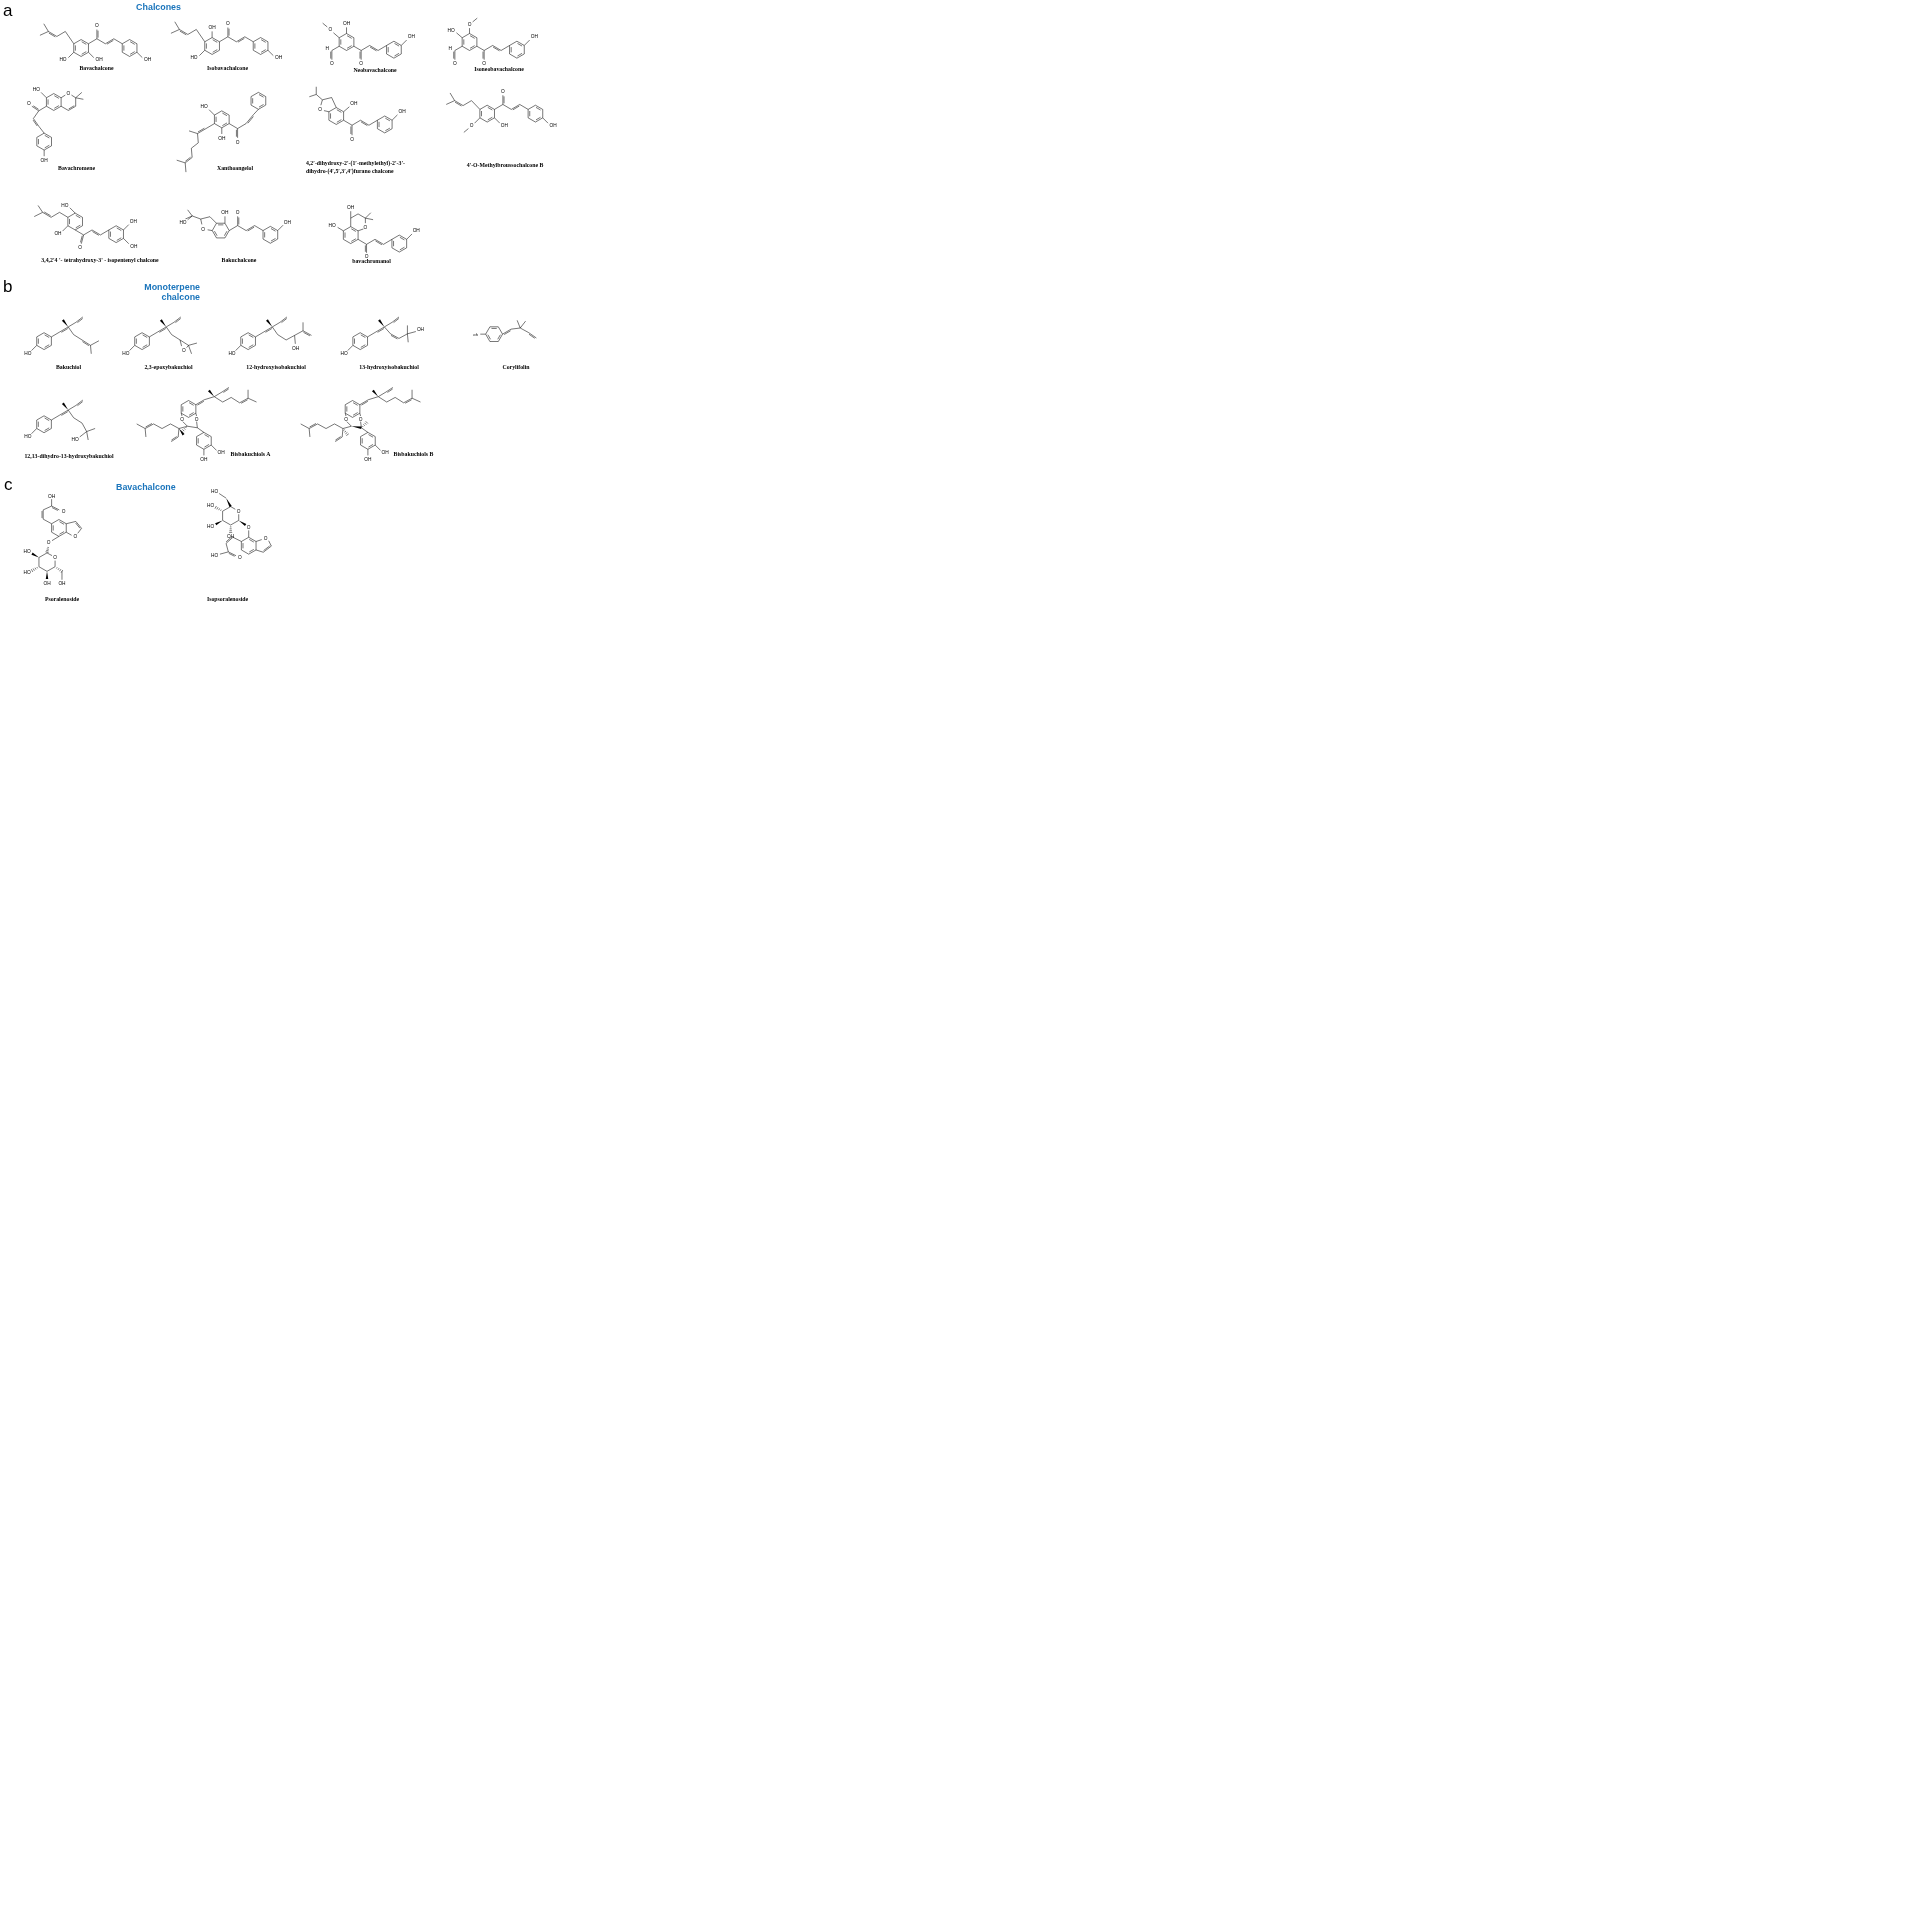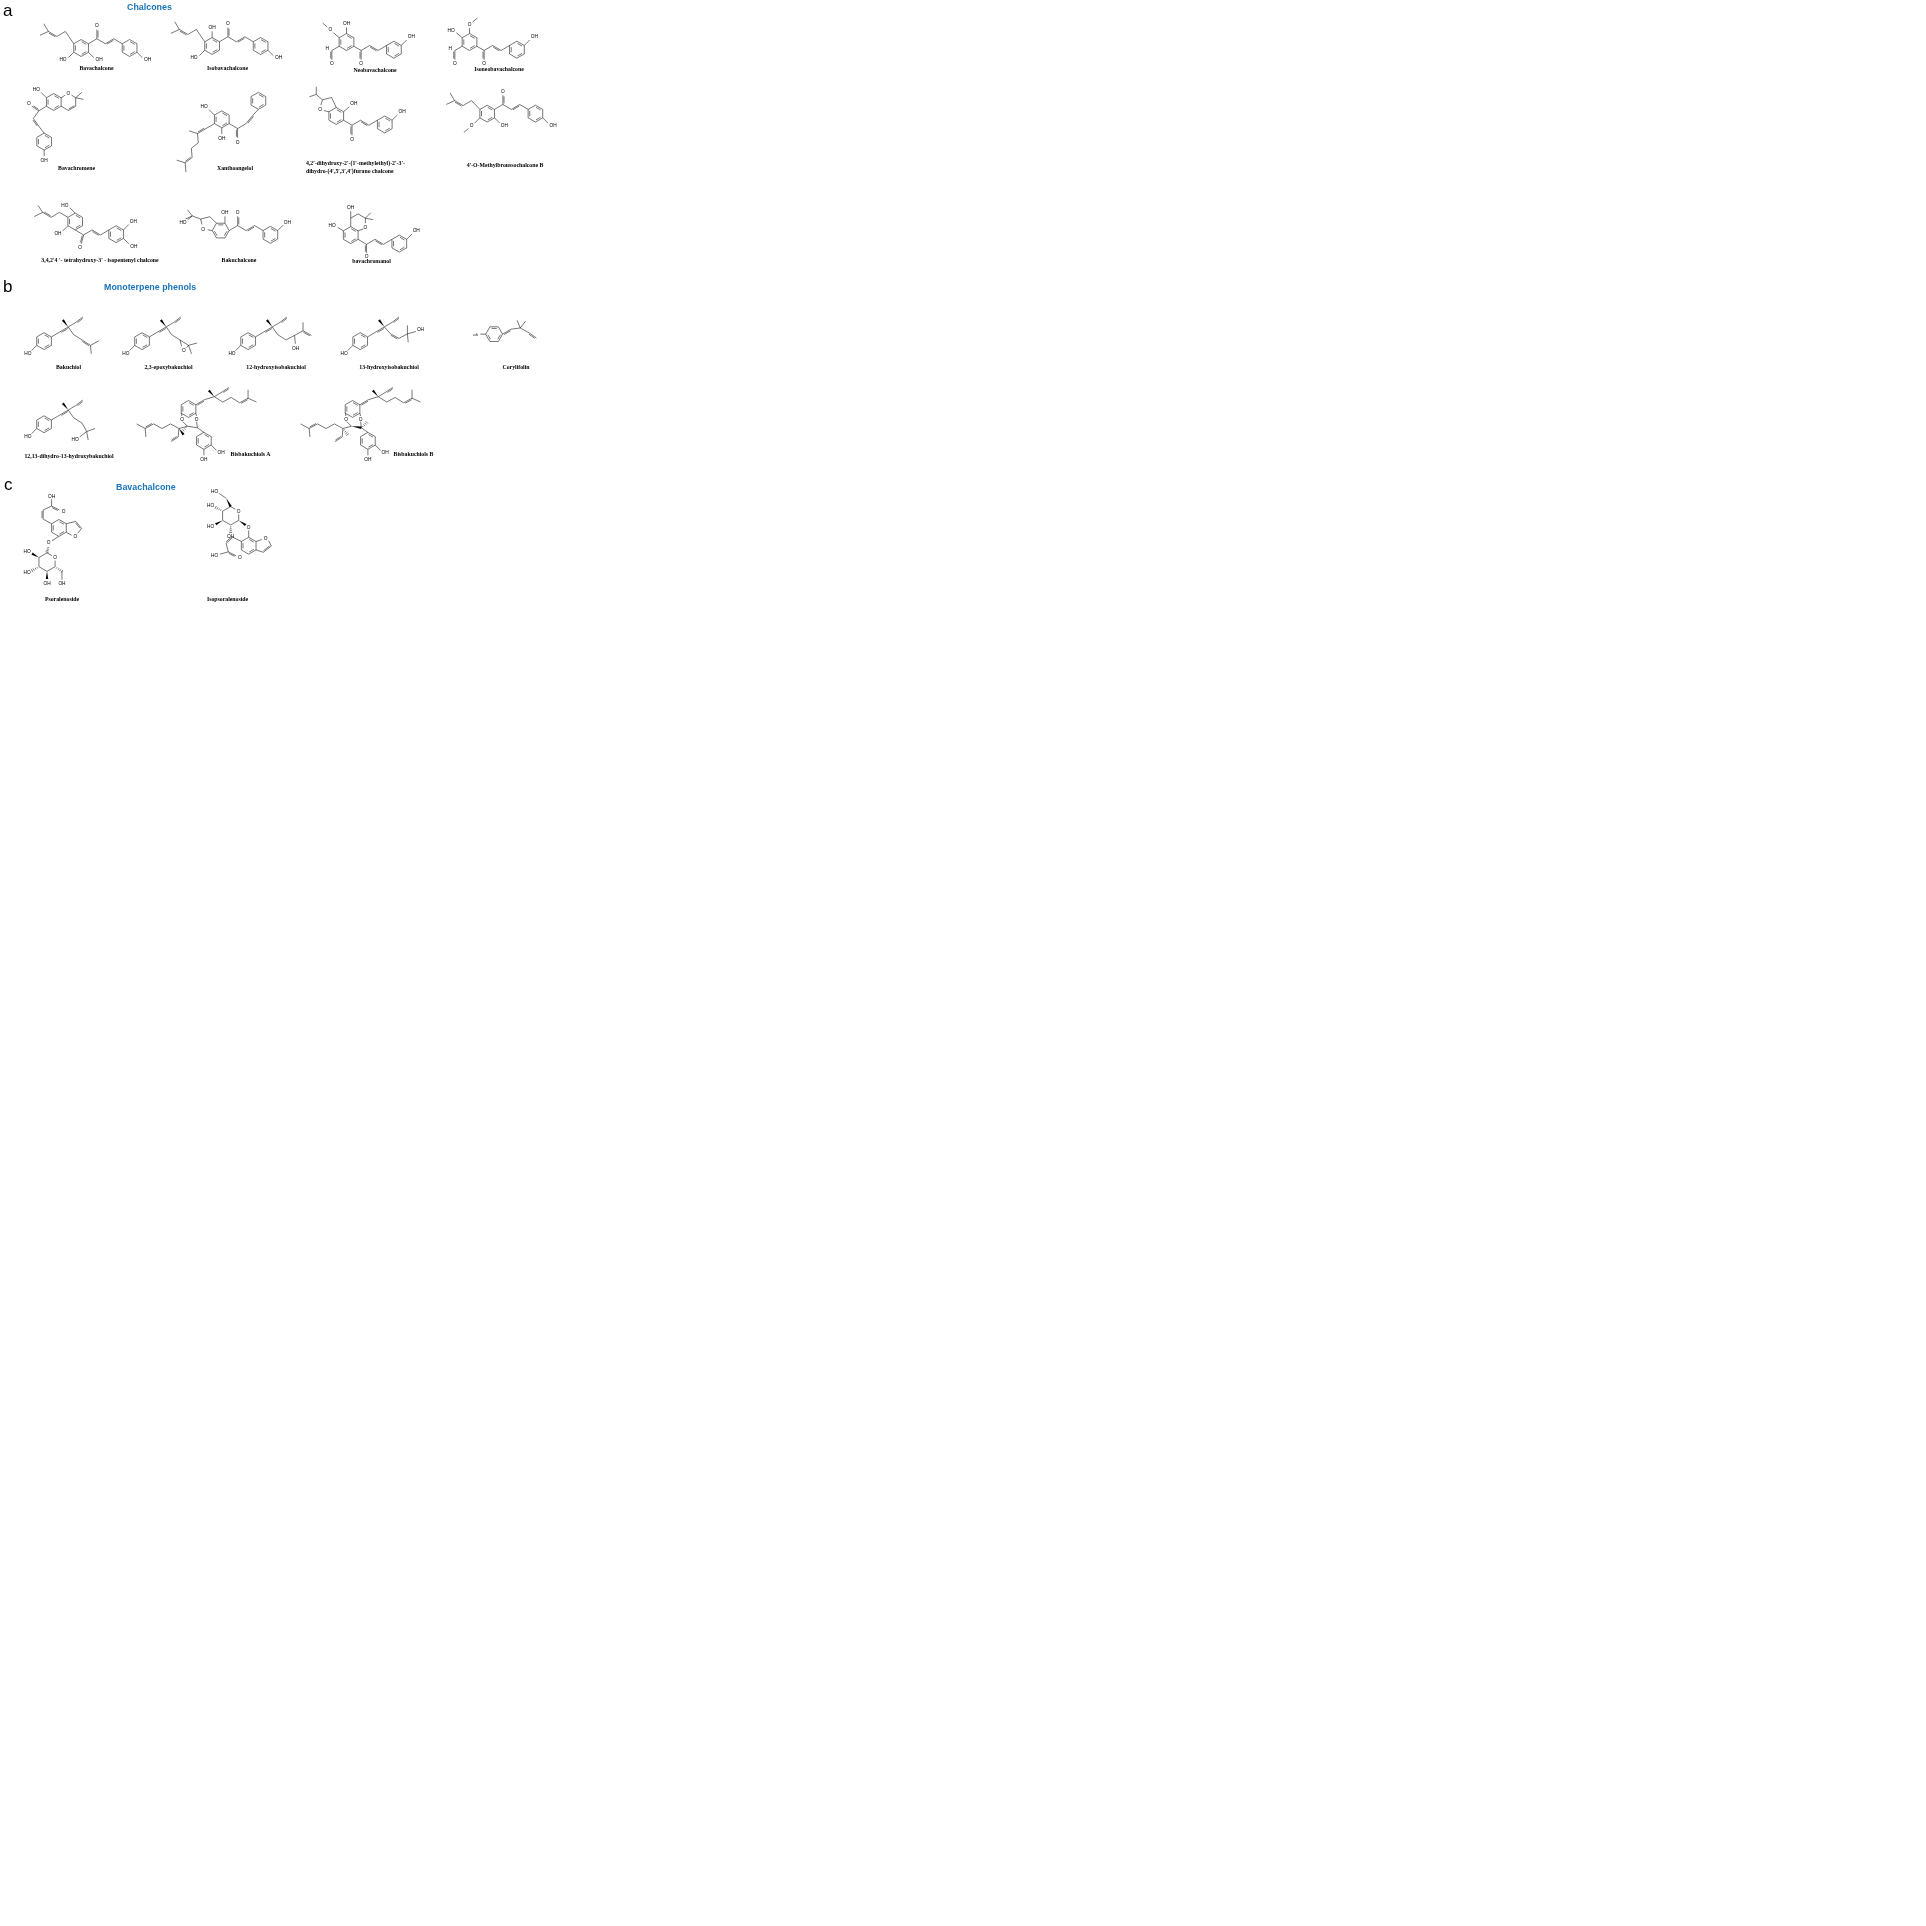--- a/index.html
+++ b/index.html
@@ -1,36 +1,36 @@
 <!DOCTYPE html>
 <html style="font-size:6.2px"><head>
 <meta charset="utf-8">
 <style>
   html,body{margin:0;padding:0;background:#ffffff;}
   #figure{position:relative;width:570px;height:611px;background:#fff;
           font-family:"Liberation Sans",sans-serif;color:#000;overflow:hidden;}
   .panel-letter{position:absolute;font-family:"Liberation Sans",sans-serif;
                 font-size:17px;font-weight:400;line-height:1;}
   .section-title{position:absolute;font-family:"Liberation Sans",sans-serif;
-                 font-size:8.9px;font-weight:bold;text-align:left;}
+                 font-size:8.9px;font-weight:bold;text-align:right;}
   .cmp-svg{position:absolute;}
   .cname{position:absolute;font-family:"Liberation Serif",serif;font-weight:bold;
          font-size:5.8px;line-height:1.3;text-align:center;}
   .cname.left{text-align:left;}
   svg text{font-family:"Liberation Sans",sans-serif;}
 </style>
 </head>
 <body>
 
 <div id="figure">
   <div class="panel-letter" style="left:3.1px;top:2.3px">a</div>
   <div class="section-title" style="left: 127px; top: 2.3px; width: 54px; color: rgb(27, 117, 188);">Chalcones</div>
 
   <div class="panel-letter" style="left:3.1px;top:278px">b</div>
-  <div class="section-title" style="left: 104px; top: 282px; width: 96px; color: rgb(27, 117, 188);">Monoterpene phenols</div>
+  <div class="section-title" style="left: 104px; top: 282px; width: 96px; color: rgb(27, 117, 188);">Monoterpene chalcone</div>
 
   <div class="panel-letter" style="left:3.9px;top:476px">c</div>
   <div class="section-title" style="left: 116px; top: 482px; width: 58px; color: rgb(27, 117, 188);">Bavachalcone</div>
 <svg class="cmp-svg" style="left:33px;top:13.5px" width="127" height="58" viewBox="0 0 330 150" stroke="#000" stroke-width="1.4">
       <path d="M28 25 L40 45" fill="none"></path>
       <path d="M18 55 L40 45" fill="none"></path>
       <line x1="40" y1="45" x2="62" y2="58"></line>
       <line x1="41.11381206362008" y1="49.14277958464295" x2="57.83381206362008" y2="59.02277958464295"></line>
       <path d="M62 58 L84 45 L106 77" fill="none"></path>
       <polygon points="125.0,66.0 144.1,77.0 144.1,99.0 125.0,110.0 105.9,99.0 105.9,77.0" fill="none"></polygon>

